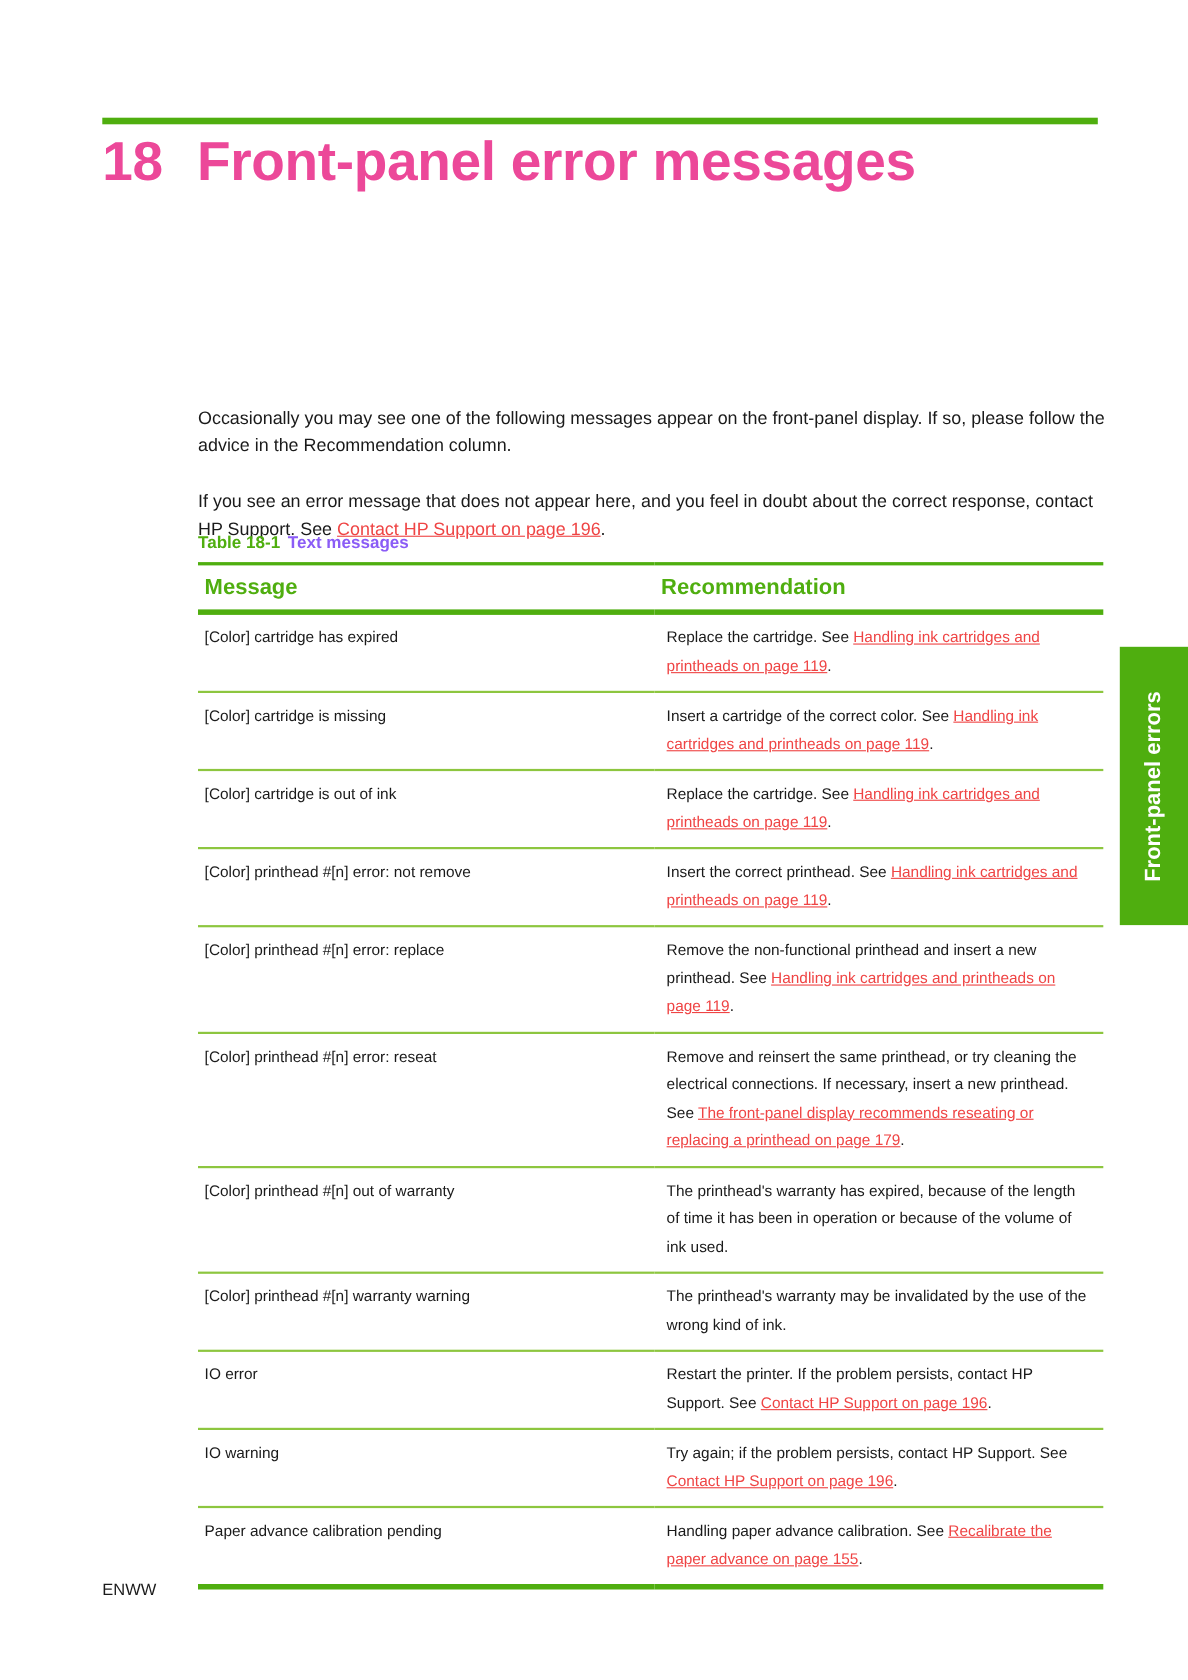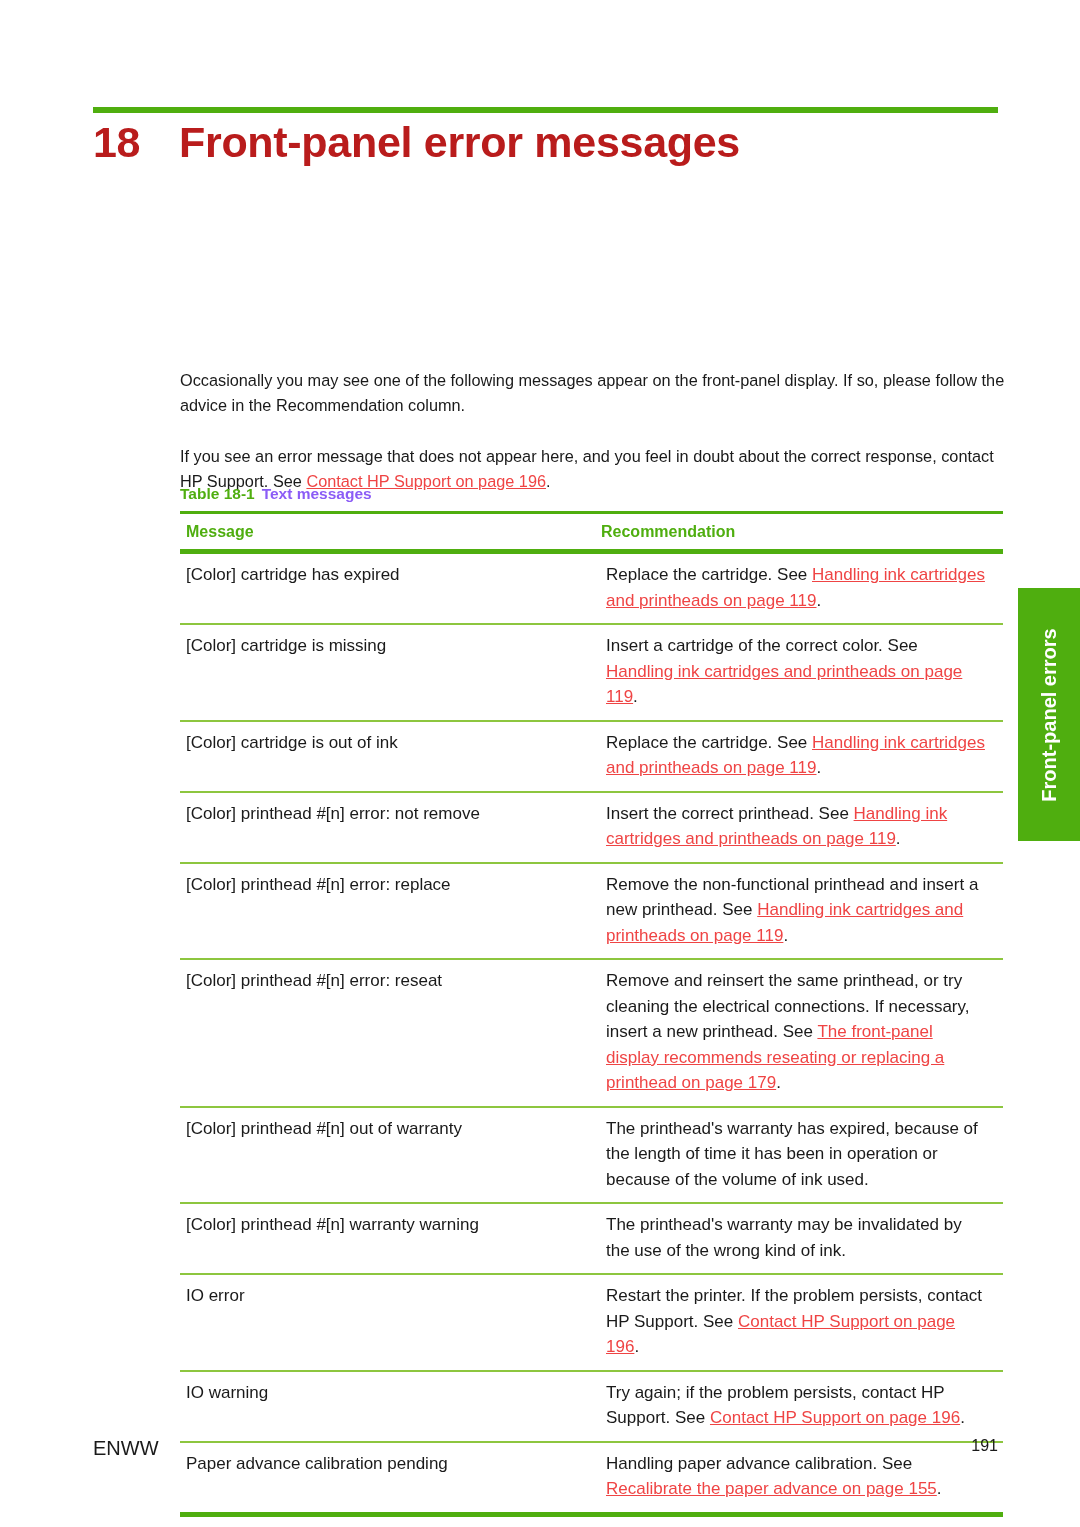--- a/index.html
+++ b/index.html
@@ -28,23 +28,23 @@
     top: 107px;
     width: 905px;
     height: 6px;
     background: #4fae0f;
   }
   .chapter-title {
     position: absolute;
     left: 93px;
     top: 118px;
     width: 905px;
-    font-size: 43px;
-    font-weight: bold;
-    color: #b91c1c;
+    font-size: 50px;
+    font-weight: bold;
+    color: #ec4899;
     letter-spacing: -0.3px;
     white-space: nowrap;
   }
   .chapter-number {
     display: inline-block;
     min-width: 86px;
   }
 
   
   .intro {
@@ -90,30 +90,30 @@
     top: 511px;
     width: 823px;
     border-collapse: collapse;
     table-layout: fixed;
   }
   .msg-table col.c-msg { width: 415px; }
   .msg-table col.c-rec { width: 408px; }
 
   .msg-table thead th {
     text-align: left;
-    font-size: 16px;
+    font-size: 20px;
     font-weight: bold;
     color: #4fae0f;
     padding: 9px 6px 8px 6px;
     border-top: 3px solid #4fae0f;
     border-bottom: 5px solid #4fae0f;
     vertical-align: top;
   }
   .msg-table tbody td {
-    font-size: 17px;
+    font-size: 14px;
     line-height: 25.5px;
     color: #1a1a1a;
     padding: 8px 14px 10px 6px;
     border-bottom: 2px solid #8dc63f;
     vertical-align: top;
   }
   .msg-table tbody tr:last-child td {
     border-bottom: 5px solid #4fae0f;
   }
   .msg-table tbody td.rec {
@@ -140,21 +140,21 @@
     color: #ffffff;
     font-size: 20px;
     font-weight: bold;
   }
 
   
   .footer-left {
     position: absolute;
     left: 93px;
     top: 1437px;
-    font-size: 20px;
+    font-size: 15px;
     color: #1a1a1a;
   }
   .footer-right {
     position: absolute;
     left: 0;
     top: 1437px;
     width: 998px;
     text-align: right;
     font-size: 16px;
     color: #1a1a1a;
@@ -237,15 +237,14 @@
           <td class="rec"><span>Handling paper advance calibration. See </span><a class="xref" href="#">Recalibrate the paper advance on page 155</a><span>.</span></td>
         </tr>
       </tbody>
   </table>
 
   <div class="side-tab">
     <span class="side-tab-label">Front-panel errors</span>
   </div>
 
   <div class="footer-left">ENWW</div>
-  <div class="footer-right">191</div>
 
 </div>
 
 </body></html>

